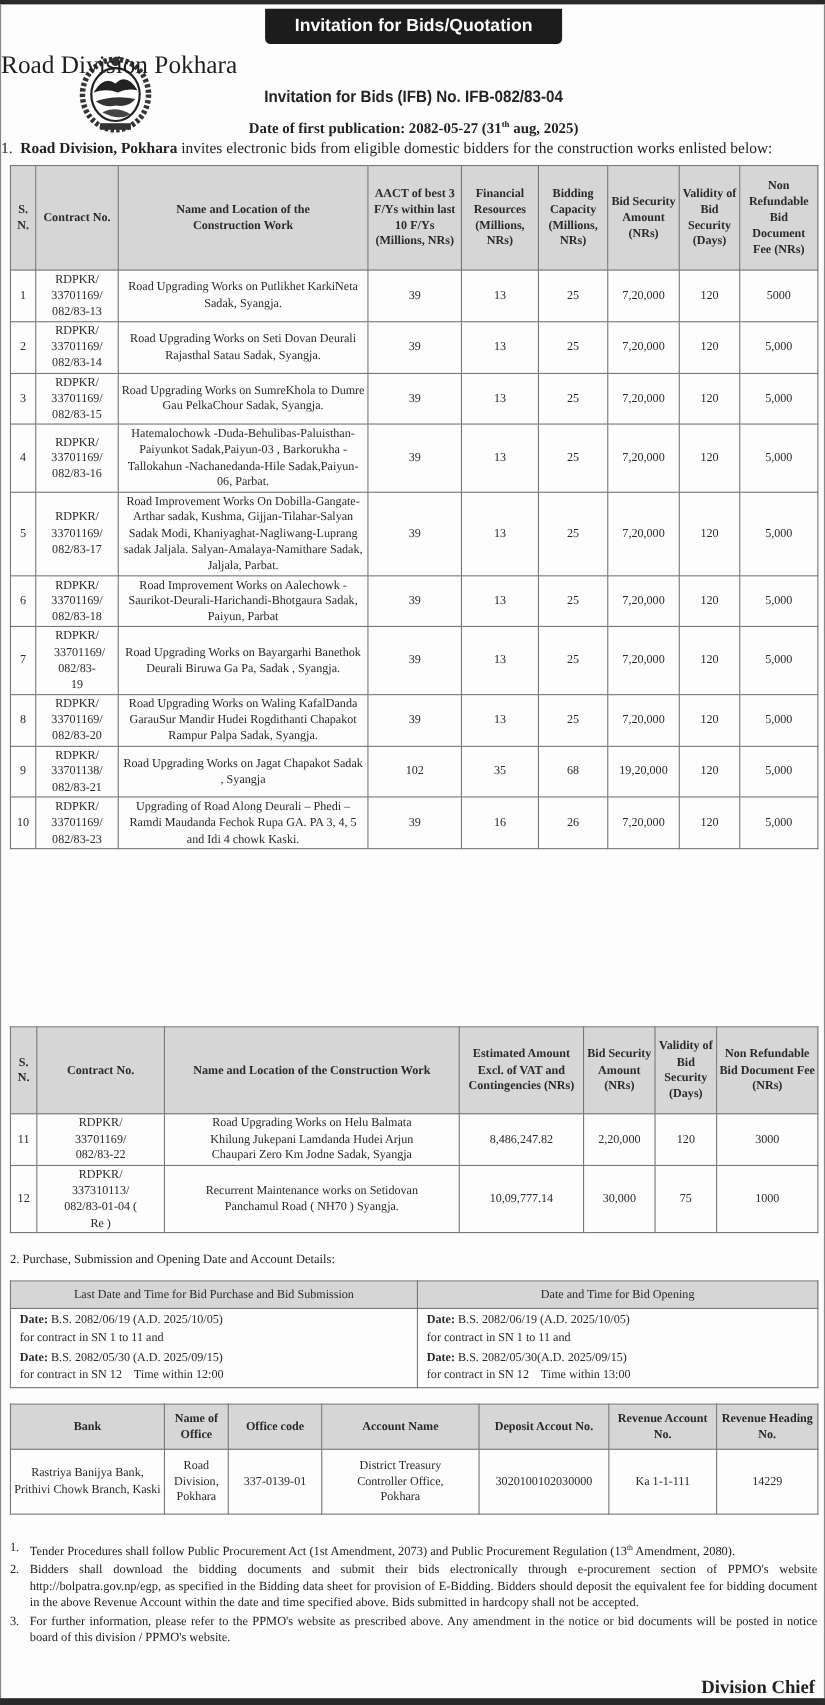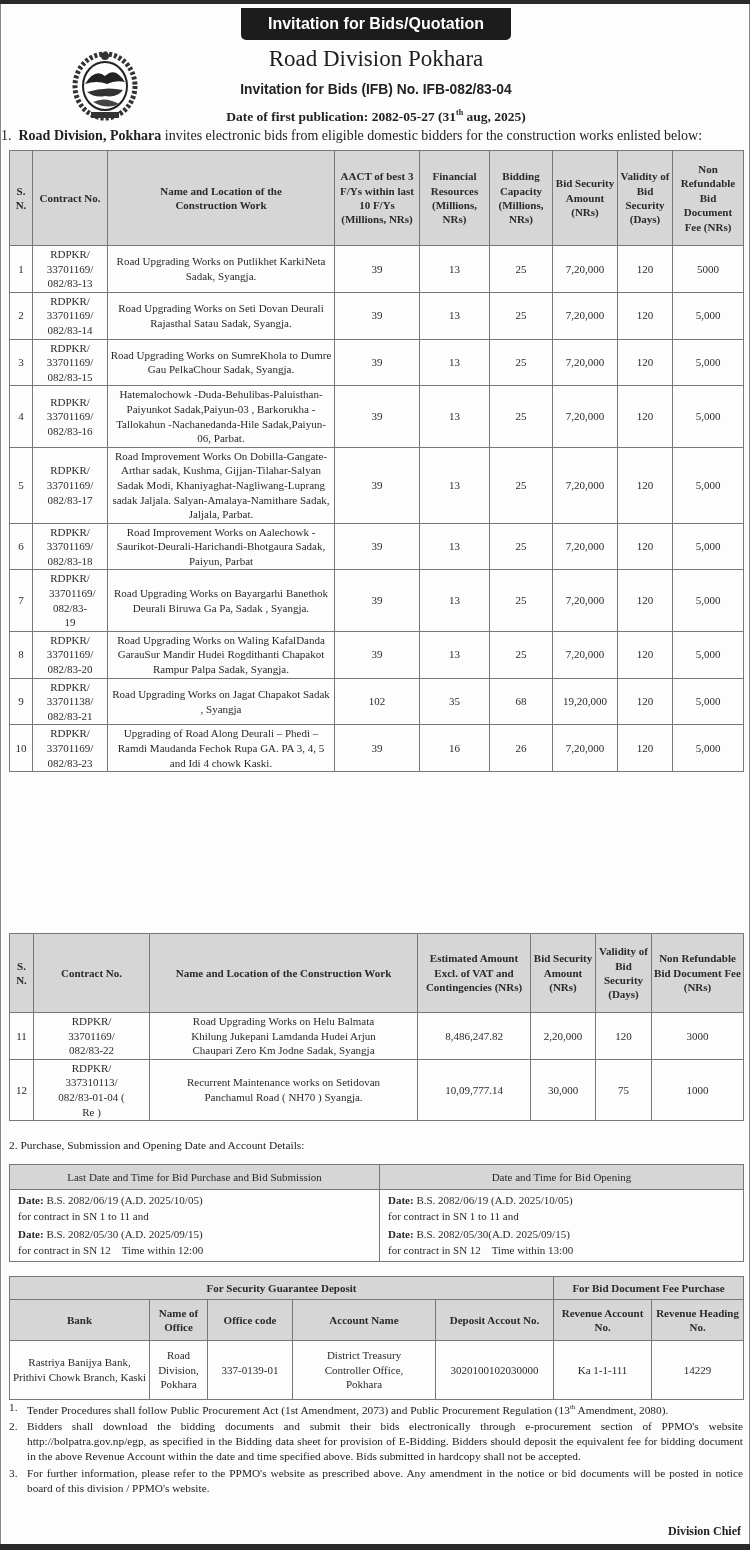--- a/index.html
+++ b/index.html
@@ -12,21 +12,21 @@
     background: #fdfdfd; border-left: 1px solid #888; border-right: 1px solid #888;
   }
   .banner {
     position: absolute; left: 240px; top: 4px; width: 270px; height: 32px;
     background: #1c1c1c; color: #fff; border-radius: 0 0 5px 5px;
     font-family: "Liberation Sans", "DejaVu Sans", sans-serif; font-weight: bold;
     font-size: 16px; text-align: center; line-height: 32px;
   }
   .emblem { position: absolute; left: 66px; top: 42px; width: 76px; height: 78px; }
   .org {
-    position: absolute; left: 0; width: 750px; top: 42px; text-align: center;
+    position: absolute; left: 0; width: 750px; top: 42px; text-align: left;
     font-size: 23px; color: #1e1e1e;
   }
   .ifb {
     position: absolute; left: 0; width: 750px; top: 76px; text-align: center;
     font-family: "Liberation Sans", "DejaVu Sans", sans-serif; font-size: 15px; font-weight: bold;
     transform: scaleX(0.92);
   }
   .pubdate {
     position: absolute; left: 0; width: 750px; top: 104px; text-align: center;
     font-size: 13.5px; font-weight: bold;
@@ -56,21 +56,21 @@
   #t4 { left: 8px; top: 1272px; width: 734px; }
   #t4 th { font-weight: bold; }
   #t4 .top th { height: 20px; }
   #t4 .sub th { height: 38px; }
   #t4 td { height: 50px; }
 
   .notes { position: absolute; left: 8px; top: 1396px; width: 734px; font-size: 11.3px; line-height: 15.2px; text-align: justify; }
   .note { display: flex; margin-bottom: 1px; }
   .note .n { width: 18px; flex: none; }
   .note .t { flex: 1; }
-  .signer { position: absolute; right: 8px; top: 1520px; font-size: 12px; font-weight: bold; }
+  .signer { position: absolute; right: 8px; top: 1520px; font-size: 17px; font-weight: bold; }
   .bottom-bar { position: absolute; left: 0; top: 1544px; width: 750px; height: 6px; background: #2a2a2a; }
   .top-bar { position: absolute; left: 0; top: 0; width: 750px; height: 4px; background: #2a2a2a; }
 </style>
 </head>
 <body>
 
 <div class="top-bar"></div>
 <div class="page">
 
   <div class="banner">Invitation for Bids/Quotation</div>
@@ -308,24 +308,20 @@
     <colgroup>
       <col style="width:140px">
         <col style="width:58px">
         <col style="width:85px">
         <col style="width:143px">
       <col style="width:118px">
         <col style="width:98px">
         <col style="width:92px">
     </colgroup>
     <tbody>
-        <tr class="top">
-      <th colspan="5">For Security Guarantee Deposit</th>
-      <th colspan="2">For Bid Document Fee Purchase</th>
-    </tr>
     <tr class="sub">
       <th>Bank</th>
       <th>Name of Office</th>
       <th>Office code</th>
       <th>Account Name</th>
       <th>Deposit Accout No.</th>
       <th>Revenue Account No.</th>
       <th>Revenue Heading No.</th>
     </tr>
     <tr>

